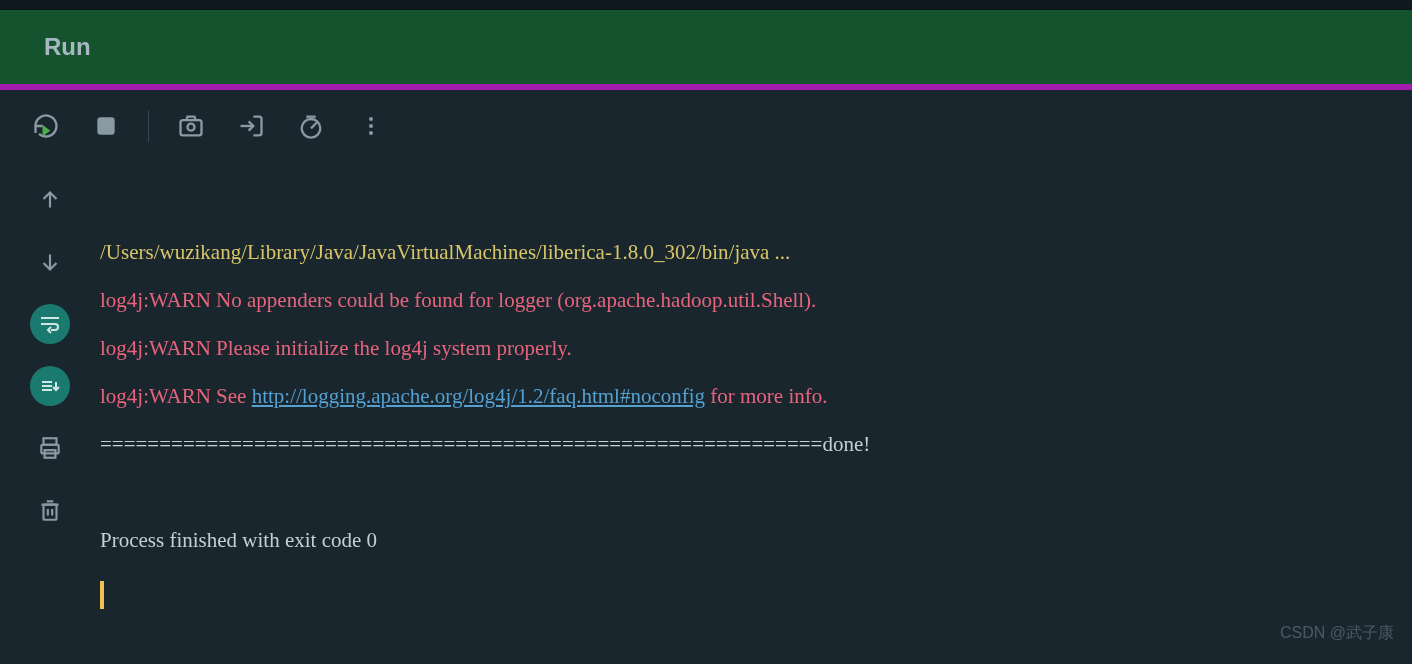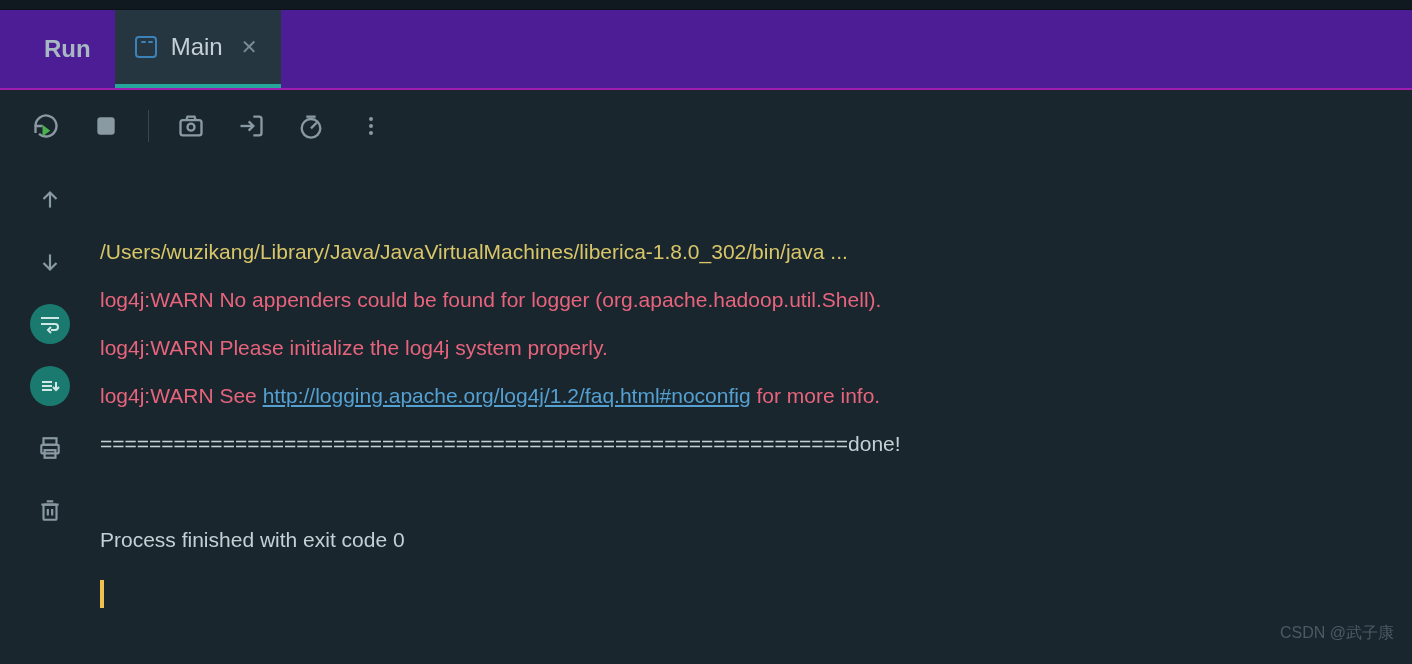--- a/index.html
+++ b/index.html
@@ -19,22 +19,22 @@
     .top-border {
       height: 10px;
       background: #10191f;
       border-bottom: 1px solid #0b1318;
     }
     .tab-bar {
       display: flex;
       align-items: center;
       height: 80px;
       padding-left: 20px;
-      background: #4c1d95;
-      border-bottom: 2px solid #a21caf;
+      background: #14532d;
+      border-bottom: 6px solid #a21caf;
     }
     .run-label {
       font-size: 24px;
       font-weight: 600;
       color: #a8b8c2;
       padding: 0 24px;
     }
     .tab {
       display: flex;
       align-items: center;
@@ -116,21 +116,21 @@
       color: #8a9aa3;
     }
     .gutter-btn.active {
       background: #1b7a6f;
       border-radius: 50%;
       color: #d0e8e4;
     }
     .console {
       flex: 1;
       padding-top: 18px;
-      font-family: Liberation Sans, sans-serif;
+      font-family: Liberation Serif, serif;
       font-size: 21px;
       line-height: 48px;
       white-space: pre;
     }
     .line-cmd { color: #d9c668; }
     .line-warn { color: #e8647c; }
     .line-link { color: #54a0d1; text-decoration: underline; }
     .line-plain { color: #c5d0d6; }
     .cursor-line {
       width: 4px;
@@ -149,25 +149,20 @@
     }
     svg { display: block; }
   </style>
 </head>
 <body>
 
 <div class="top-border"></div>
 
 <div class="tab-bar">
   <div class="run-label">Run</div>
-  <div class="tab">
-    <div class="tab-icon"></div>
-    <span class="tab-title">Main</span>
-    <span class="tab-close">✕</span>
-  </div>
 </div>
 
 <div class="toolbar">
   <div class="toolbar-btn">
     <svg width="28" height="28" viewBox="0 0 24 24" fill="none" stroke="currentColor" stroke-width="2">
       <path d="M3 12a9 9 0 1 1 3 6.7"></path>
       <path d="M3 18v-6h6"></path>
       <path d="M10 19l4-3-4-3z" fill="#4caf50" stroke="#4caf50"></path>
     </svg>
   </div>

